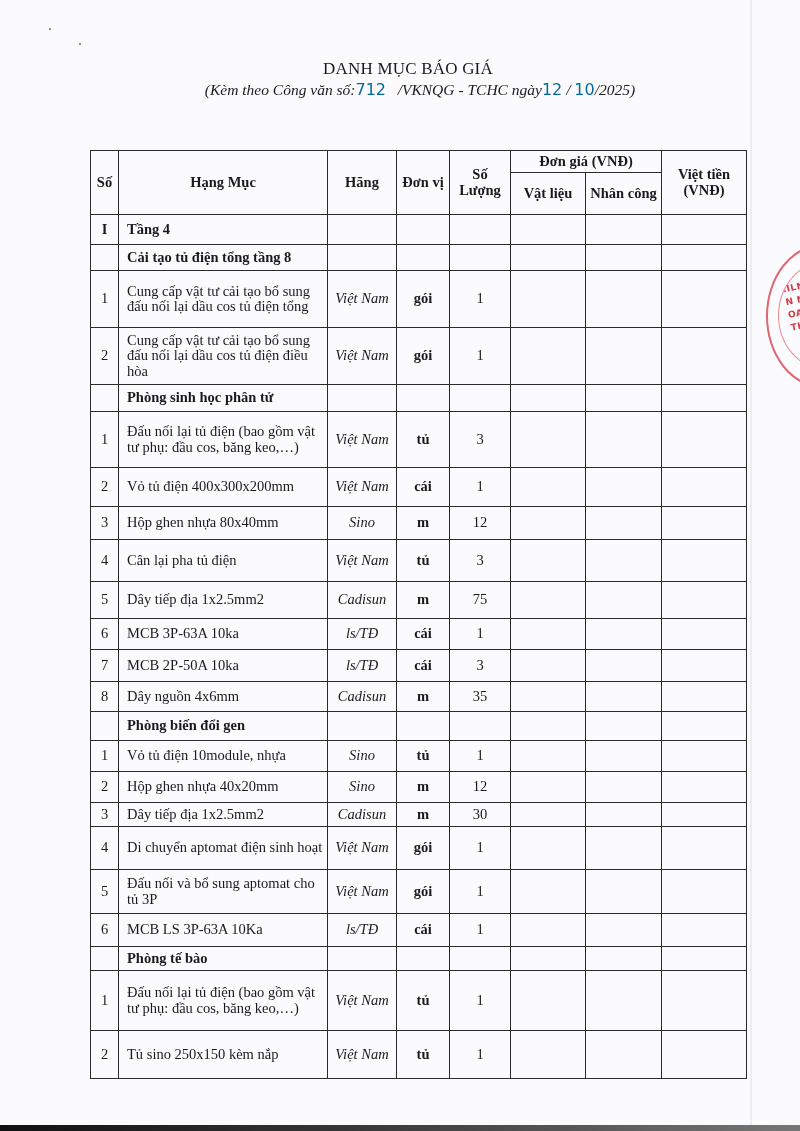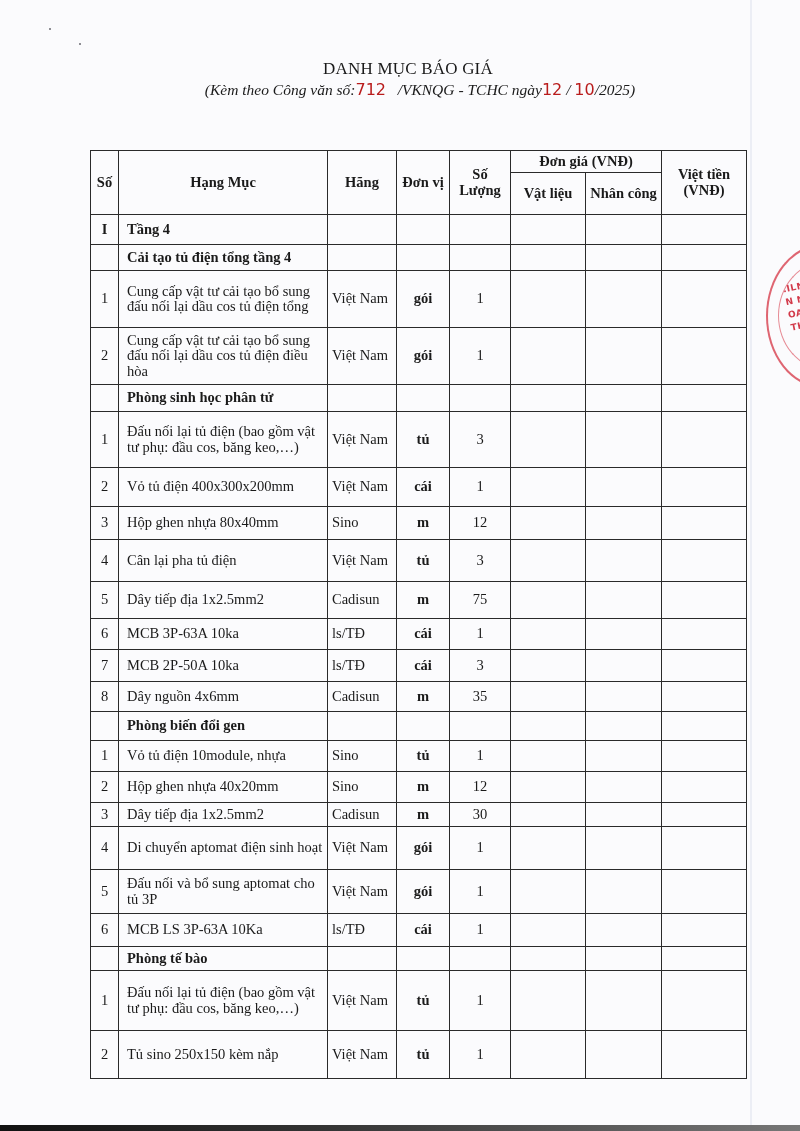--- a/index.html
+++ b/index.html
@@ -43,21 +43,21 @@
       letter-spacing: 0.1px;
     }
     .title-3 {
       font-size: 15.5px;
       font-style: italic;
       line-height: 20px;
       margin-left: 40px;
     }
     .handwritten {
       font-family: "DejaVu Sans", sans-serif;
-      color: #b91c1c;
+      color: #0369a1;
       font-style: normal;
       font-size: 16px;
     }
     table.quote {
       position: absolute;
       left: 90px;
       top: 150px;
       width: 656px;
       border-collapse: collapse;
       table-layout: fixed;
@@ -69,21 +69,21 @@
       padding: 0 4px;
       vertical-align: middle;
     }
     table.quote th {
       font-weight: bold;
       text-align: center;
       font-size: 14.5px;
     }
     .c-no { text-align: center; }
     .c-item { text-align: left; padding-left: 8px !important; }
-    .c-brand { }
+    .c-brand { text-align: center; font-style: italic; }
     .c-unit { text-align: center; font-weight: bold; }
     .c-qty { text-align: center; }
     .section td.c-item { font-weight: bold; }
     .section td.c-no { font-weight: bold; }
     .stamp {
       position: absolute;
       left: 760px;
       top: 240px;
       width: 80px;
       height: 150px;
@@ -184,21 +184,21 @@
       <td class="c-item">Tầng 4</td>
       <td></td>
         <td></td>
         <td></td>
         <td></td>
         <td></td>
         <td></td>
     </tr>
     <tr class="section" style="height:26px">
       <td class="c-no"></td>
-      <td class="c-item">Cải tạo tủ điện tổng tầng 4</td>
+      <td class="c-item">Cải tạo tủ điện tổng tầng 8</td>
       <td></td>
         <td></td>
         <td></td>
         <td></td>
         <td></td>
         <td></td>
     </tr>
     <tr style="height:57px">
       <td class="c-no">1</td>
       <td class="c-item">Cung cấp vật tư cải tạo bổ sung đấu nối lại dầu cos tủ điện tổng</td>

